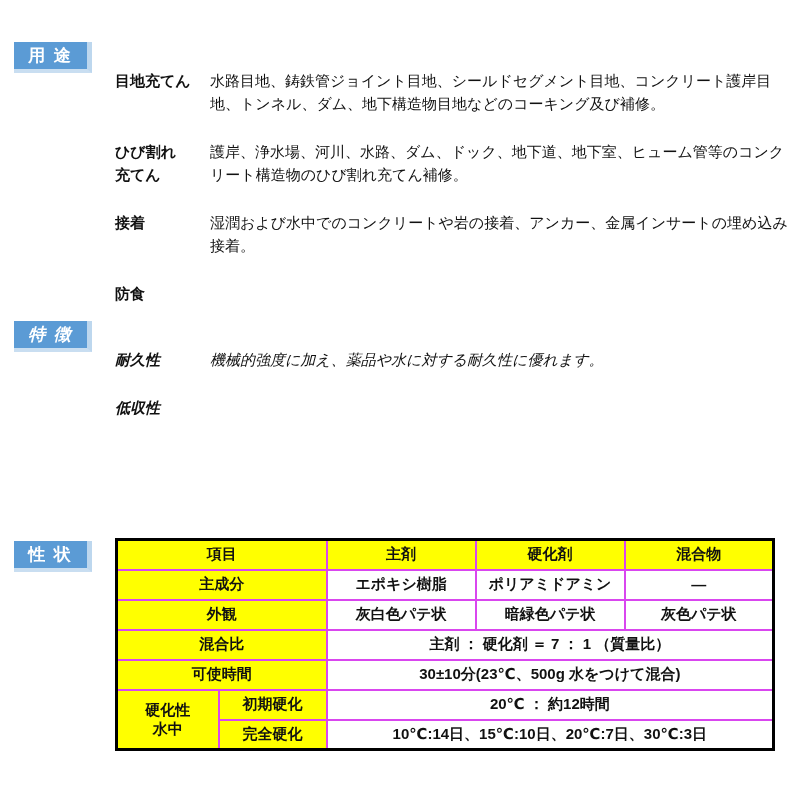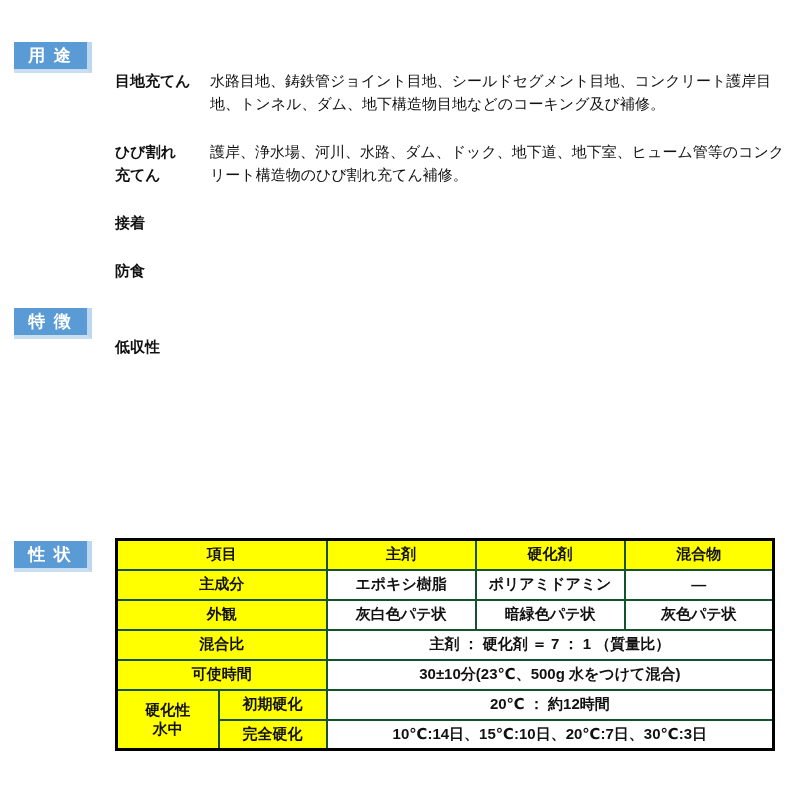--- a/index.html
+++ b/index.html
@@ -6,21 +6,21 @@
   html, body { background: #ffffff; }
   body {
     width: 800px; height: 800px;
     font-family: "Liberation Sans", "DejaVu Sans", sans-serif;
     color: #111111;
   }
   .page { position: relative; width: 800px; height: 800px; overflow: hidden; }
 
   .section { position: absolute; left: 14px; width: 776px; display: flex; align-items: flex-start; }
   #sec-uses     { top: 42px; }
-  #sec-features { top: 308px; }
+  #sec-features { top: 321px; font-style: italic; }
   #sec-props    { top: 538px; }
 
   .badge-col { flex: 0 0 101px; }
   .badge {
     width: 78px; height: 31px;
     background: #5B9BD5;
     border-right: 5px solid #BDD7EE;
     border-bottom: 4px solid #C9DEF1;
     color: #ffffff;
     font-weight: bold; font-size: 17px; letter-spacing: 2px;
@@ -43,21 +43,21 @@
     padding-right: 2px;
   }
 
   table.props {
     border-collapse: collapse;
     table-layout: fixed;
     width: 660px;
     border: 3px solid #000000;
   }
   table.props td, table.props th {
-    border: 2px solid #14532d;
+    border: 2px solid #d946ef;
     height: 30px;
     text-align: center; vertical-align: middle;
     font-size: 15px; font-weight: bold;
     padding: 1px 4px;
     background: #ffffff;
   }
   .yellow { background: #FFFF00 !important; }
   .curing-group { white-space: pre-line; line-height: 19px; }
 </style>
 </head>
@@ -74,32 +74,37 @@
         <div class="item-label">目地充てん</div>
         <div class="item-text">水路目地、鋳鉄管ジョイント目地、シールドセグメント目地、コンクリート護岸目地、トンネル、ダム、地下構造物目地などのコーキング及び補修。</div>
       </div>
       <div class="item">
         <div class="item-label">ひび割れ
 充てん</div>
         <div class="item-text">護岸、浄水場、河川、水路、ダム、ドック、地下道、地下室、ヒューム管等のコンクリート構造物のひび割れ充てん補修。</div>
       </div>
       <div class="item">
         <div class="item-label">接着</div>
+        <div class="item-text">湿潤および水中でのコンクリートや岩の接着、アンカー、金属インサートの埋め込み接着。</div>
       </div>
       <div class="item">
         <div class="item-label">防食</div>
       </div>
     </div>
   </div>
 
   <div class="section features" id="sec-features">
     <div class="badge-col">
       <div class="badge">特 徴</div>
     </div>
     <div class="content-col">
+      <div class="item">
+        <div class="item-label">耐久性</div>
+        <div class="item-text">機械的強度に加え、薬品や水に対する耐久性に優れます。</div>
+      </div>
       <div class="item">
         <div class="item-label">低収性</div>
       </div>
     </div>
   </div>
 
   <div class="section" id="sec-props">
     <div class="badge-col">
       <div class="badge" style="margin-top:3px;">性 状</div>
     </div>

